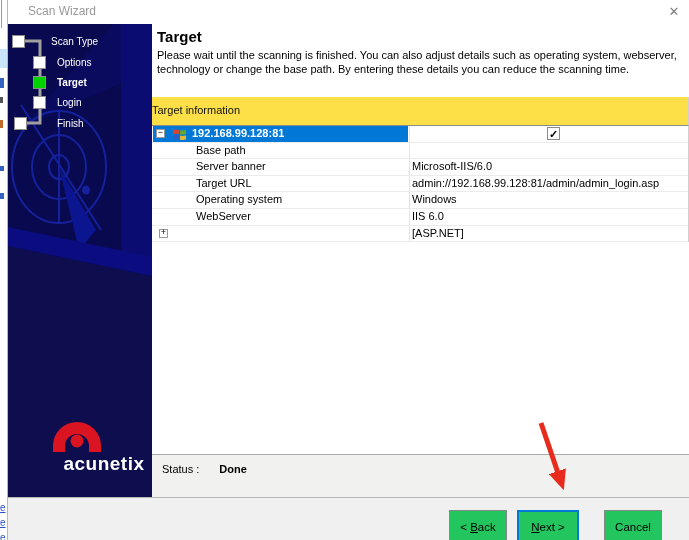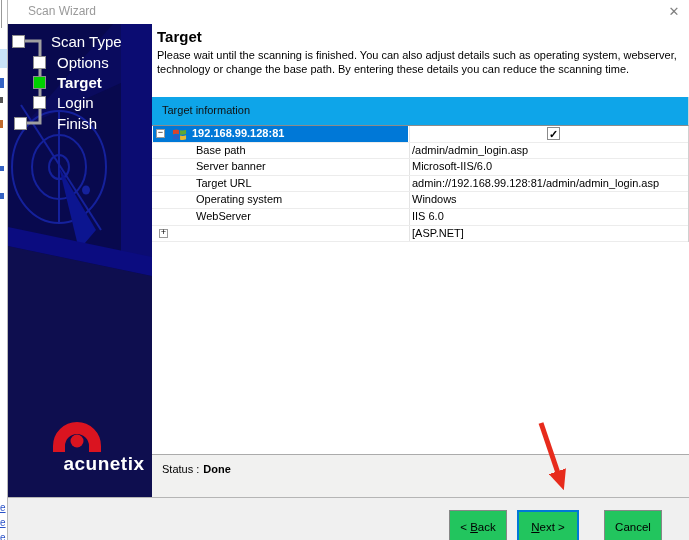--- a/index.html
+++ b/index.html
@@ -15,32 +15,32 @@
   #dialog { position:absolute; left:7px; top:0; width:682px; height:540px; background:#fff; border-left:1px solid #b9b9b9; }
   #titlebar { position:absolute; left:0; top:0; width:682px; height:24px; background:#fff; }
   #title-text { position:absolute; left:20px; top:4px; font-size:12px; color:#9a9a9a; }
   #close-btn { position:absolute; right:7px; top:3px; width:18px; height:18px; color:#7f7f7f; font-size:13px; text-align:center; line-height:18px; cursor:pointer; }
 
   
   #sidebar { position:absolute; left:0; top:24px; width:144px; height:473px; background:#08094e; overflow:hidden; }
   #sidebar svg.deco { position:absolute; left:0; top:0; }
   .step-sq { position:absolute; width:13px; height:13px; background:#fff; border:1px solid #8f8f8f; }
   .step-sq.active { background:#00d200; }
-  .step-label { position:absolute; height:13px; line-height:13px; font-size:15px; color:#fff; white-space:nowrap; }
+  .step-label { position:absolute; height:13px; line-height:13px; font-size:10px; color:#fff; white-space:nowrap; }
   .step-label.active { font-weight:bold; }
   #logo-arch { position:absolute; left:0; top:380px; }
   #logo-text { position:absolute; left:0; top:429px; width:144px; text-align:center; color:#fff;
                font-size:19px; font-weight:bold; letter-spacing:.5px;padding-left:48px; }
 
   
   #content { position:absolute; left:144px; top:24px; width:538px; height:430px; background:#fff; }
   #page-title { position:absolute; left:5px; top:4px; font-size:15px; font-weight:bold; color:#000; }
   #page-desc { position:absolute; left:5px; top:25px; width:531px; font-size:11px; line-height:13.5px; color:#000; }
-  #info-bar { position:absolute; left:0; top:73px; width:537px; height:31px; background:#0ea5e9;
-              border-right:1px solid #d0d0d0; font-size:11px; line-height:27px; padding-left:10px; color:#111; }
+  #info-bar { position:absolute; left:0; top:73px; width:537px; height:31px; background:#fde047;
+              border-right:1px solid #d0d0d0; font-size:11px; line-height:27px; color:#111; }
 
   
   #grid { position:absolute; left:144px; top:125px; width:537px; border-top:1px solid #8b8b8b; border-right:1px solid #d0d0d0; background:#fff; }
   #col-divider { position:absolute; left:257px; top:0; width:1px; height:116px; background:#e4e4e4; }
   .row { position:relative; height:16.6px; border-bottom:1px solid #ececec; font-size:11px; }
   .row .cell-label { position:absolute; left:32px; top:0; line-height:15.6px; color:#000; white-space:nowrap;padding-left:12px; }
   .row .cell-value { position:absolute; left:260px; top:0; line-height:15.6px; color:#000; white-space:nowrap; }
   #host-row .sel { position:absolute; left:1px; top:0; width:255px; height:15.6px; background:#0078d7; }
   .expander { position:absolute; width:9px; height:9px; top:3px; background:#fff; border:1px solid #9a9a9a;
               font-size:9px; line-height:7px; text-align:center; color:#000; font-family:"Liberation Mono", monospace; }
@@ -49,21 +49,21 @@
   #host-address { position:absolute; left:40px; top:0; line-height:15.6px; color:#fff; font-weight:bold; white-space:nowrap; }
   #host-checkbox { position:absolute; left:395px; top:1px; width:13px; height:13px; background:#fff; border:1px solid #8a8a8a;
                    font-size:11px; line-height:12px; text-align:center; font-weight:bold; color:#000; }
   #optimize-expander { left:7px; }
   #optimize-label { position:absolute; left:21px; top:0; line-height:15.6px; font-weight:bold; color:#000; white-space:nowrap; }
 
   
   #status-bar { position:absolute; left:144px; top:454px; width:538px; height:43px; background:#f1f1f0; border-top:1px solid #ababab;
                 font-size:11px; color:#000; }
   #status-text { position:absolute; left:10px; top:8px; }
-  #status-value { font-weight:bold; margin-left:4px; }
+  #status-value { font-weight:bold; margin-left:20px; }
   #footer { position:absolute; left:0; top:497px; width:682px; height:43px; background:#f0f0f0; border-top:1px solid #b5b5b5; }
   .btn { position:absolute; top:12px; height:34px; background:#22c55e; border:1px solid #878787;
          font-family:"Liberation Sans", sans-serif; font-size:11.5px; color:#000; text-align:center; line-height:20px; cursor:pointer; }
   #back-btn { left:441px; width:58px; }
   #next-btn { left:509px; width:62px; border:2px solid #0078d7; }
   #cancel-btn { left:596px; width:58px; }
   .mn { text-decoration:underline; }
 
   
   #arrow-overlay { position:absolute; left:0; top:0; width:689px; height:540px; pointer-events:none; z-index:20; }
@@ -146,21 +146,20 @@
           <path fill="#62a833" d="M8.6,3.4 Q12,4.4 15,3 V7.4 Q12,8.8 8.6,7.9 Z"></path>
           <path fill="#2b5fc7" d="M1,9.2 Q4,7.8 7.4,8.8 V13.3 Q4,12.3 1,13.7 Z"></path>
           <path fill="#e9b931" d="M8.6,9.1 Q12,10.1 15,8.7 V13.1 Q12,14.5 8.6,13.6 Z"></path>
         </svg>
         <div id="host-address">192.168.99.128:81</div>
         <div id="host-checkbox">✓</div>
       </div>
 
       <div class="row">
         <span class="cell-label">Base path</span>
-        <span class="cell-value">/admin/admin_login.asp</span>
       </div>
       <div class="row">
         <span class="cell-label">Server banner</span>
         <span class="cell-value">Microsoft-IIS/6.0</span>
       </div>
       <div class="row">
         <span class="cell-label">Target URL</span>
         <span class="cell-value">admin://192.168.99.128:81/admin/admin_login.asp</span>
       </div>
       <div class="row">

